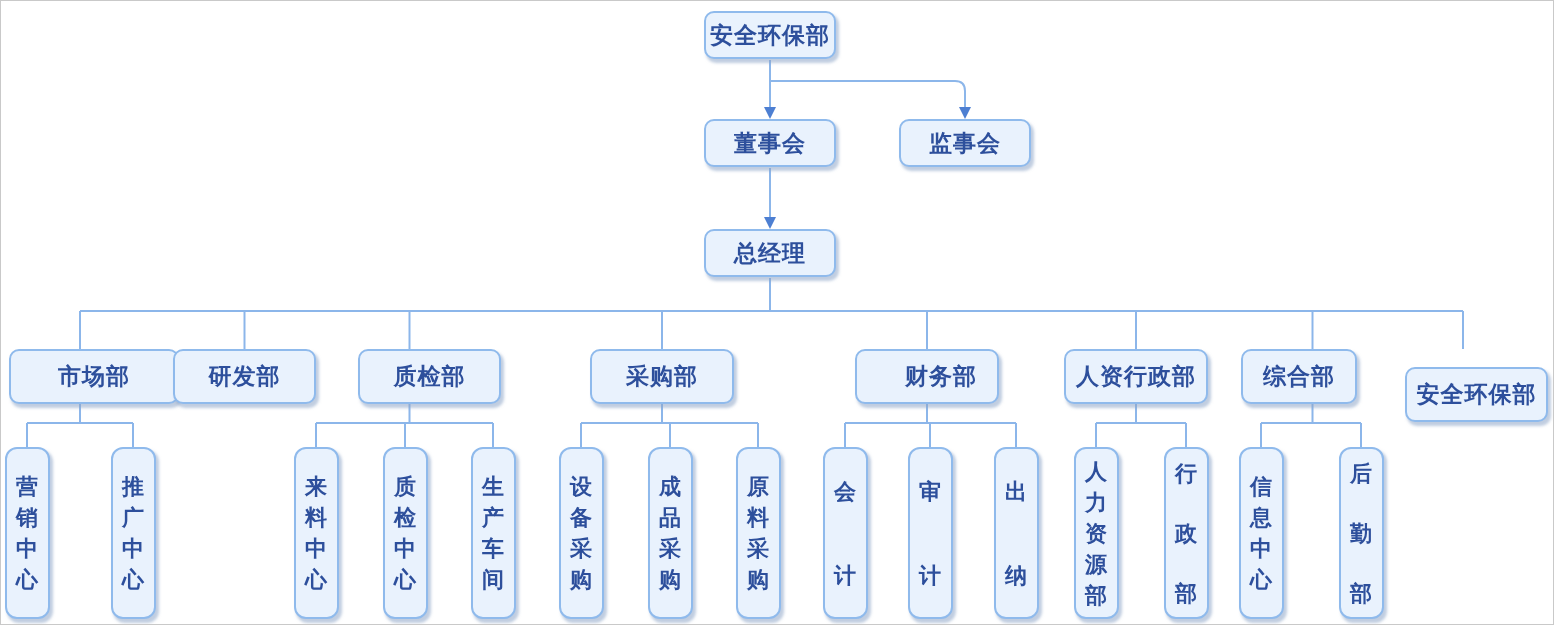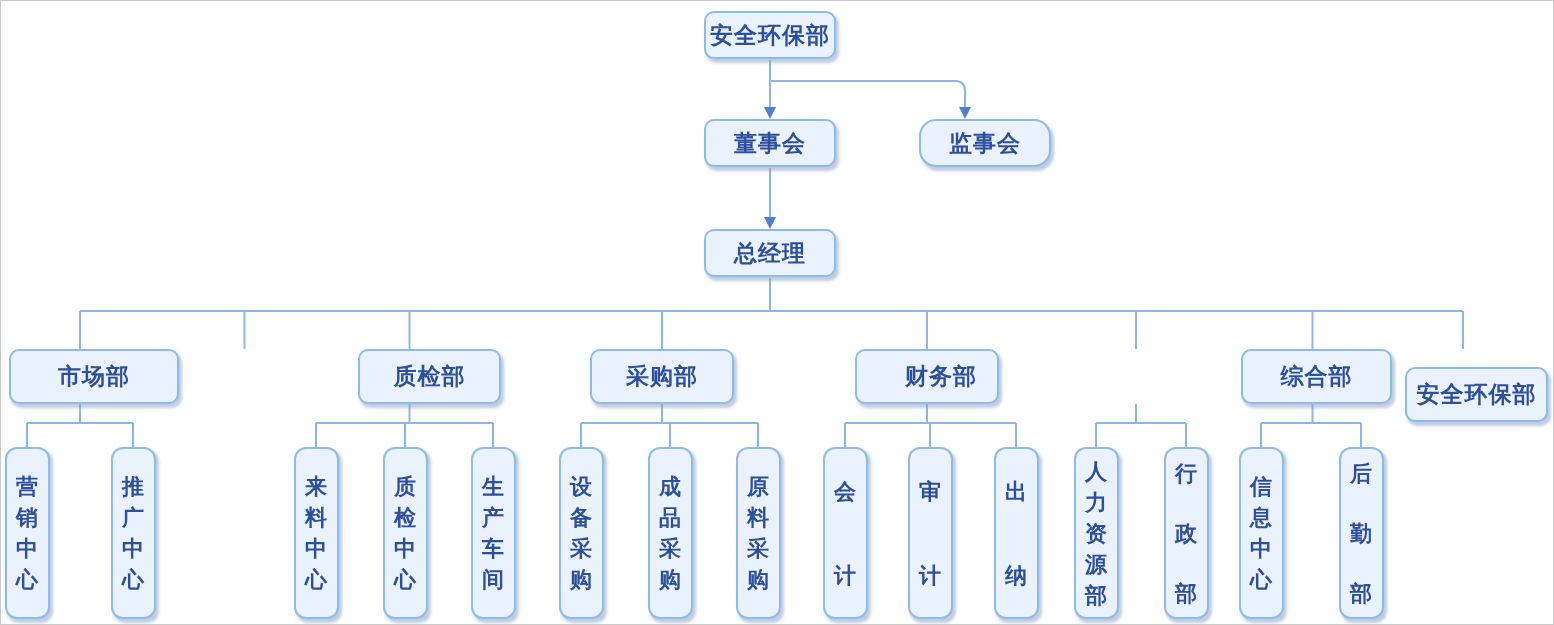--- a/index.html
+++ b/index.html
@@ -92,28 +92,30 @@
 
     <path class="cline" d="M926 403 L926 422 M844 422 L1015 422 M844 422 L844 446 M929 422 L929 446 M1015 422 L1015 446"></path>
 
     <path class="cline" d="M1135 403 L1135 422 M1095 422 L1185 422 M1095 422 L1095 446 M1185 422 L1185 446"></path>
 
     <path class="cline" d="M1311.5 403 L1311.5 422 M1260 422 L1360 422 M1260 422 L1260 446 M1360 422 L1360 446"></path>
   </svg>
 
   <div class="node node-top" style="left:703px; top:10px;">安全环保部</div>
   <div class="node node-top" style="left:703px; top:118px;">董事会</div>
-  <div class="node node-top" style="left:918px; top:118px;border-radius:17px;">监事会</div>
+  <div class="node node-top" style="left:898px; top:118px;">监事会</div>
   <div class="node node-top" style="left:703px; top:228px;">总经理</div>
 
   <div class="node node-dept" style="left:8px;    width:170px;">市场部</div>
+  <div class="node node-dept" style="left:172px;  width:143px;">研发部</div>
   <div class="node node-dept" style="left:337px;  width:143px;margin-left:20px;">质检部</div>
   <div class="node node-dept" style="left:589px;  width:144px;">采购部</div>
   <div class="node node-dept" style="left:854px;  width:144px;padding-left:28px;">财务部</div>
-  <div class="node node-dept" style="left:1240px; width:151px;">综合部</div>
+  <div class="node node-dept" style="left:1063px; width:144px;">人资行政部</div>
+  <div class="node node-dept" style="left:1240px; width:116px;">综合部</div>
   <div class="node node-dept" style="left:1404px; width:143px;margin-top:18px;">安全环保部</div>
 
   <div class="node node-child" style="left:3.5px;">
       <span style="line-height: 31px; height: 31px;">营</span>
       <span style="line-height: 31px; height: 31px;">销</span>
       <span style="line-height: 31px; height: 31px;">中</span>
       <span style="line-height: 31px; height: 31px;">心</span>
     </div>
   <div class="node node-child" style="left:109.5px;">
       <span style="line-height: 31px; height: 31px;">推</span>

